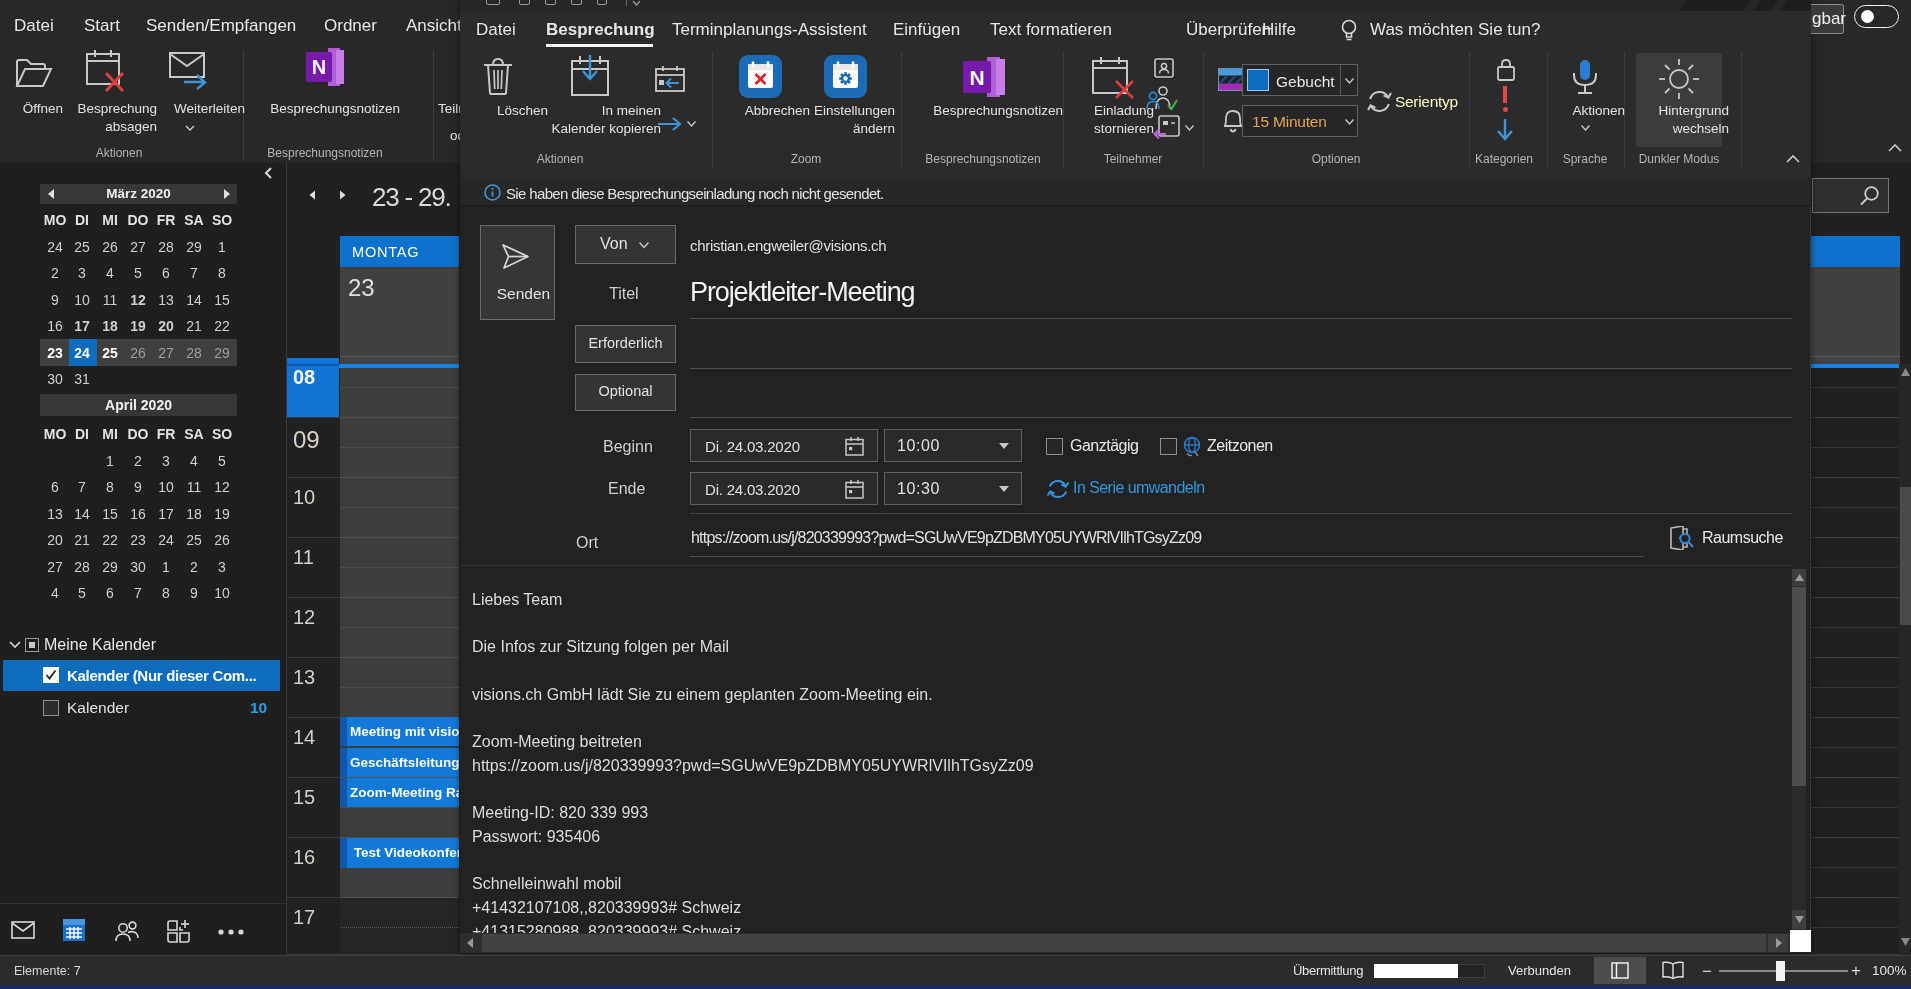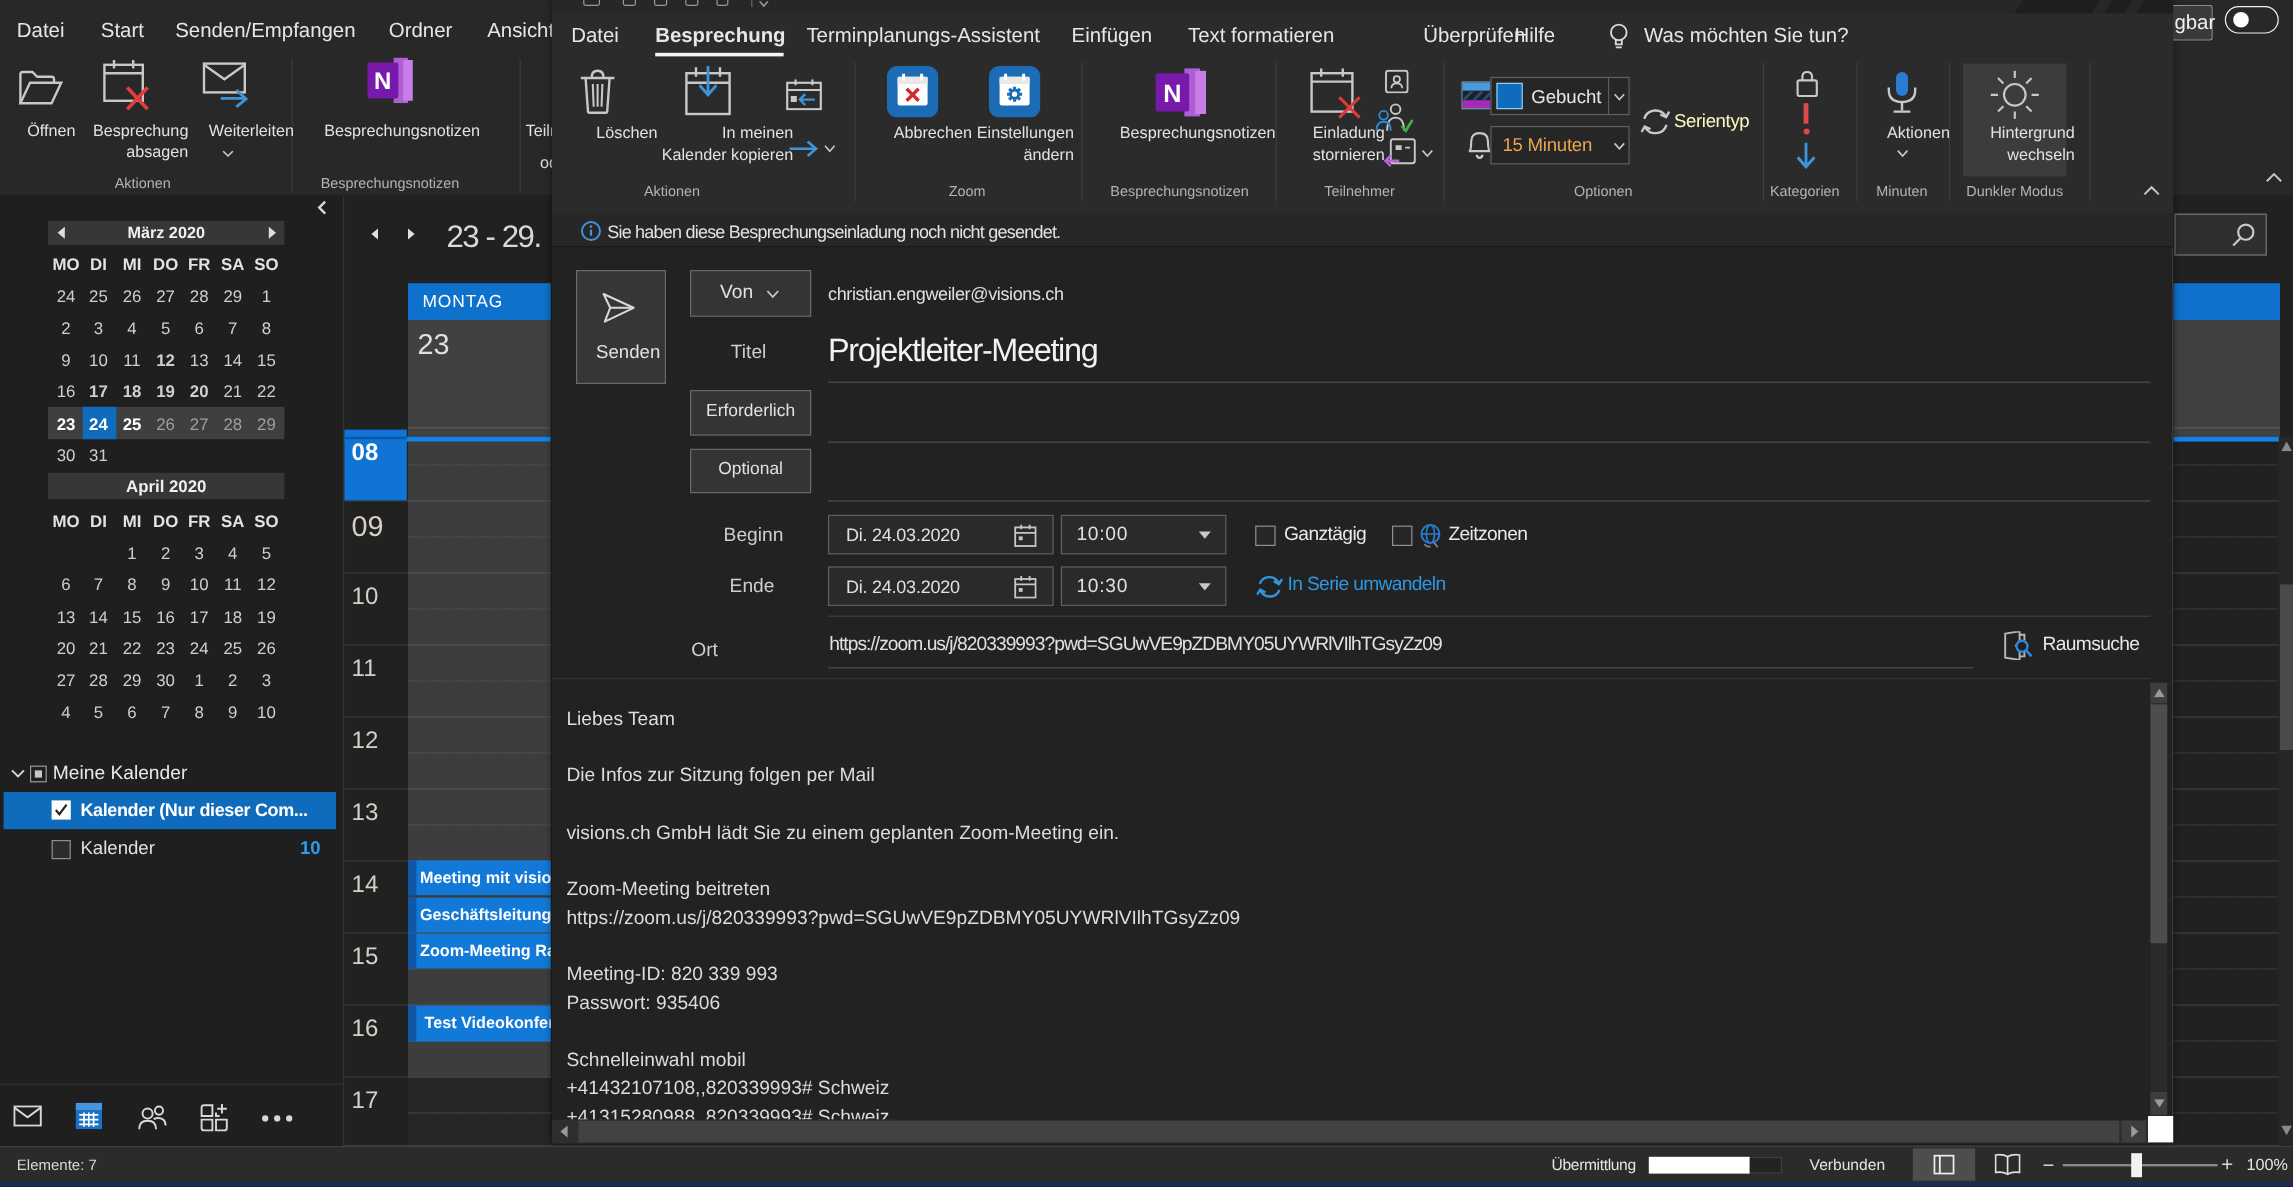--- a/index.html
+++ b/index.html
@@ -359,21 +359,21 @@
 <div class="abs sep" style="left:1469px;top:52px;height:116px;"></div>
 <div class="abs sep" style="left:1547px;top:52px;height:116px;"></div>
 <div class="abs sep" style="left:1624px;top:52px;height:116px;"></div>
 <div class="abs sep" style="left:1741px;top:52px;height:116px;"></div>
 <div class="abs lbl12" style="left:480px;top:152px;width:160px;">Aktionen</div>
 <div class="abs lbl12" style="left:726px;top:152px;width:160px;">Zoom</div>
 <div class="abs lbl12" style="left:903px;top:152px;width:160px;">Besprechungsnotizen</div>
 <div class="abs lbl12" style="left:1053px;top:152px;width:160px;">Teilnehmer</div>
 <div class="abs lbl12" style="left:1256px;top:152px;width:160px;">Optionen</div>
 <div class="abs lbl12" style="left:1424px;top:152px;width:160px;">Kategorien</div>
-<div class="abs lbl12" style="left:1505px;top:152px;width:160px;">Minuten</div>
+<div class="abs lbl12" style="left:1505px;top:152px;width:160px;">Sprache</div>
 <div class="abs lbl12" style="left:1599px;top:152px;width:160px;">Dunkler Modus</div>
 <svg class="abs" style="left:1786px;top:154px;" width="14" height="9" viewBox="0 0 14 9">
       <path d="M1 8 L7 2 L13 8" stroke="#c8c8c8" stroke-width="1.6" fill="none"></path>
     </svg>
 <svg class="abs" style="left:483px;top:56px;" width="30" height="40" viewBox="0 0 30 40">
  <path d="M5 9 L7 37 Q7 38 8 38 L22 38 Q23 38 23 37 L25 9" fill="none" stroke="#c8c8c8" stroke-width="2"></path>
  <path d="M1 9 L29 9 M10 9 Q10 3 15 3 Q20 3 20 9" fill="none" stroke="#c8c8c8" stroke-width="2"></path>
  <line x1="11" y1="14" x2="11.7" y2="33" stroke="#c8c8c8" stroke-width="1.7"></line>
  <line x1="15" y1="14" x2="15" y2="33" stroke="#c8c8c8" stroke-width="1.7"></line>
  <line x1="19" y1="14" x2="18.3" y2="33" stroke="#c8c8c8" stroke-width="1.7"></line>

